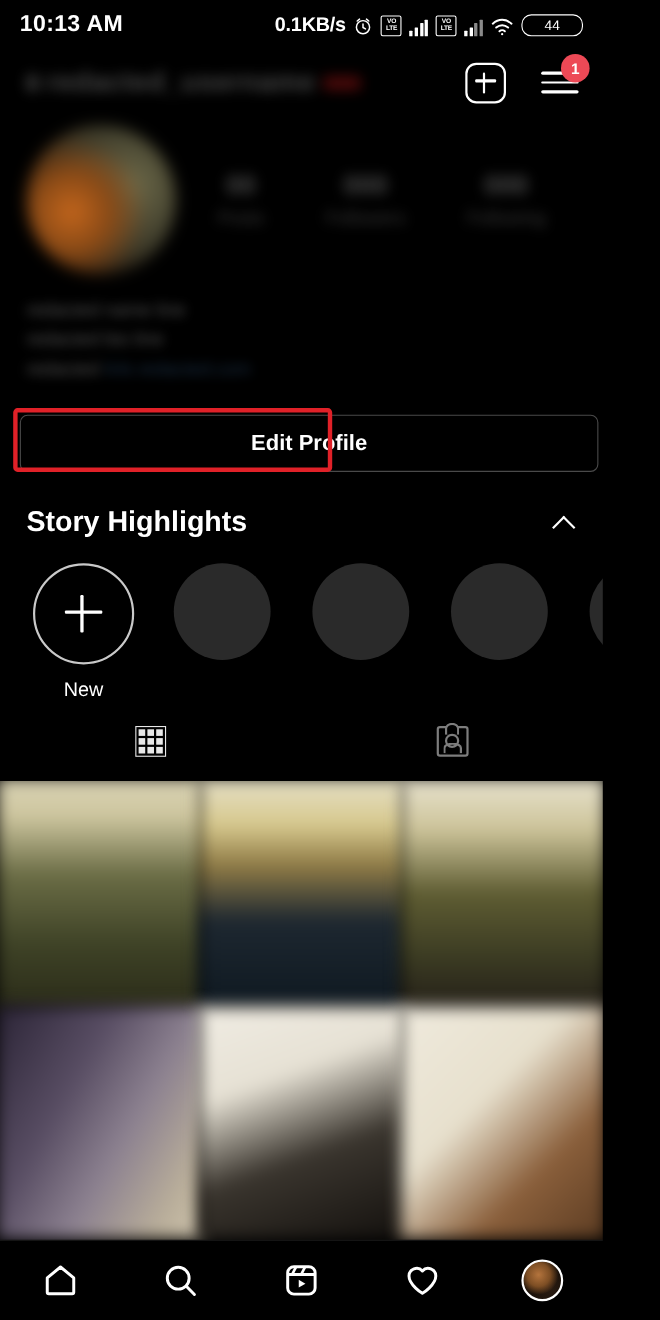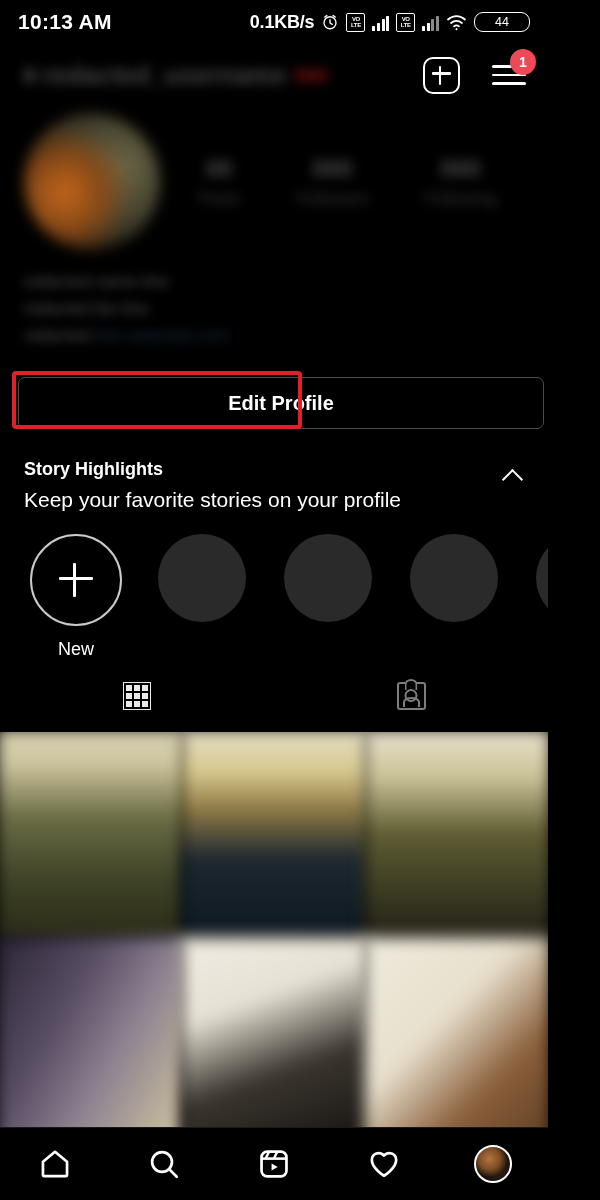--- a/index.html
+++ b/index.html
@@ -33,21 +33,21 @@
     padding: 0 18px;
     flex: none;
   }
   .status-time {
     font-size: 21px;
     font-weight: bold;
     letter-spacing: .3px;
   }
   .status-right {
     display: flex;
-    align-items: center;
+    align-items: flex-end;
     gap: 7px;
   }
   .status-net {
     font-size: 18px;
     font-weight: bold;
     letter-spacing: -.2px;
   }
   .alarm-ico { width: 18px; height: 18px; }
   .volte {
     width: 17px; height: 17px;
@@ -238,21 +238,21 @@
   }
 
   
   .sh-head {
     padding: 30px 24px 0 24px;
     display: flex;
     align-items: flex-start;
     justify-content: space-between;
     flex: none;
   }
-  .sh-title { font-size: 18px; font-weight: bold; }
+  .sh-title { font-size: 26px; font-weight: bold; }
   .sh-sub { font-size: 21px; color: #fff; margin-top: 8px; font-weight: normal; }
   .chev {
     width: 22px; height: 22px;
     margin-top: 6px;
     position: relative;
   }
   .chev::before {
     content: "";
     position: absolute;
     left: 3px; top: 7px;
@@ -494,21 +494,20 @@
   </div>
 
   <div class="actions">
     <div class="btn">Edit Profile</div>
     <div class="highlight-box"></div>
   </div>
 
   <div class="sh-head">
     <div>
       <div class="sh-title">Story Highlights</div>
-      <div class="sh-sub">Keep your favorite stories on your profile</div>
     </div>
     <div class="chev"></div>
   </div>
 
   <div class="highlights">
     <div class="hl-item">
       <div class="hl-circle hl-new"></div>
       <div class="hl-label">New</div>
     </div>
     <div class="hl-item">

